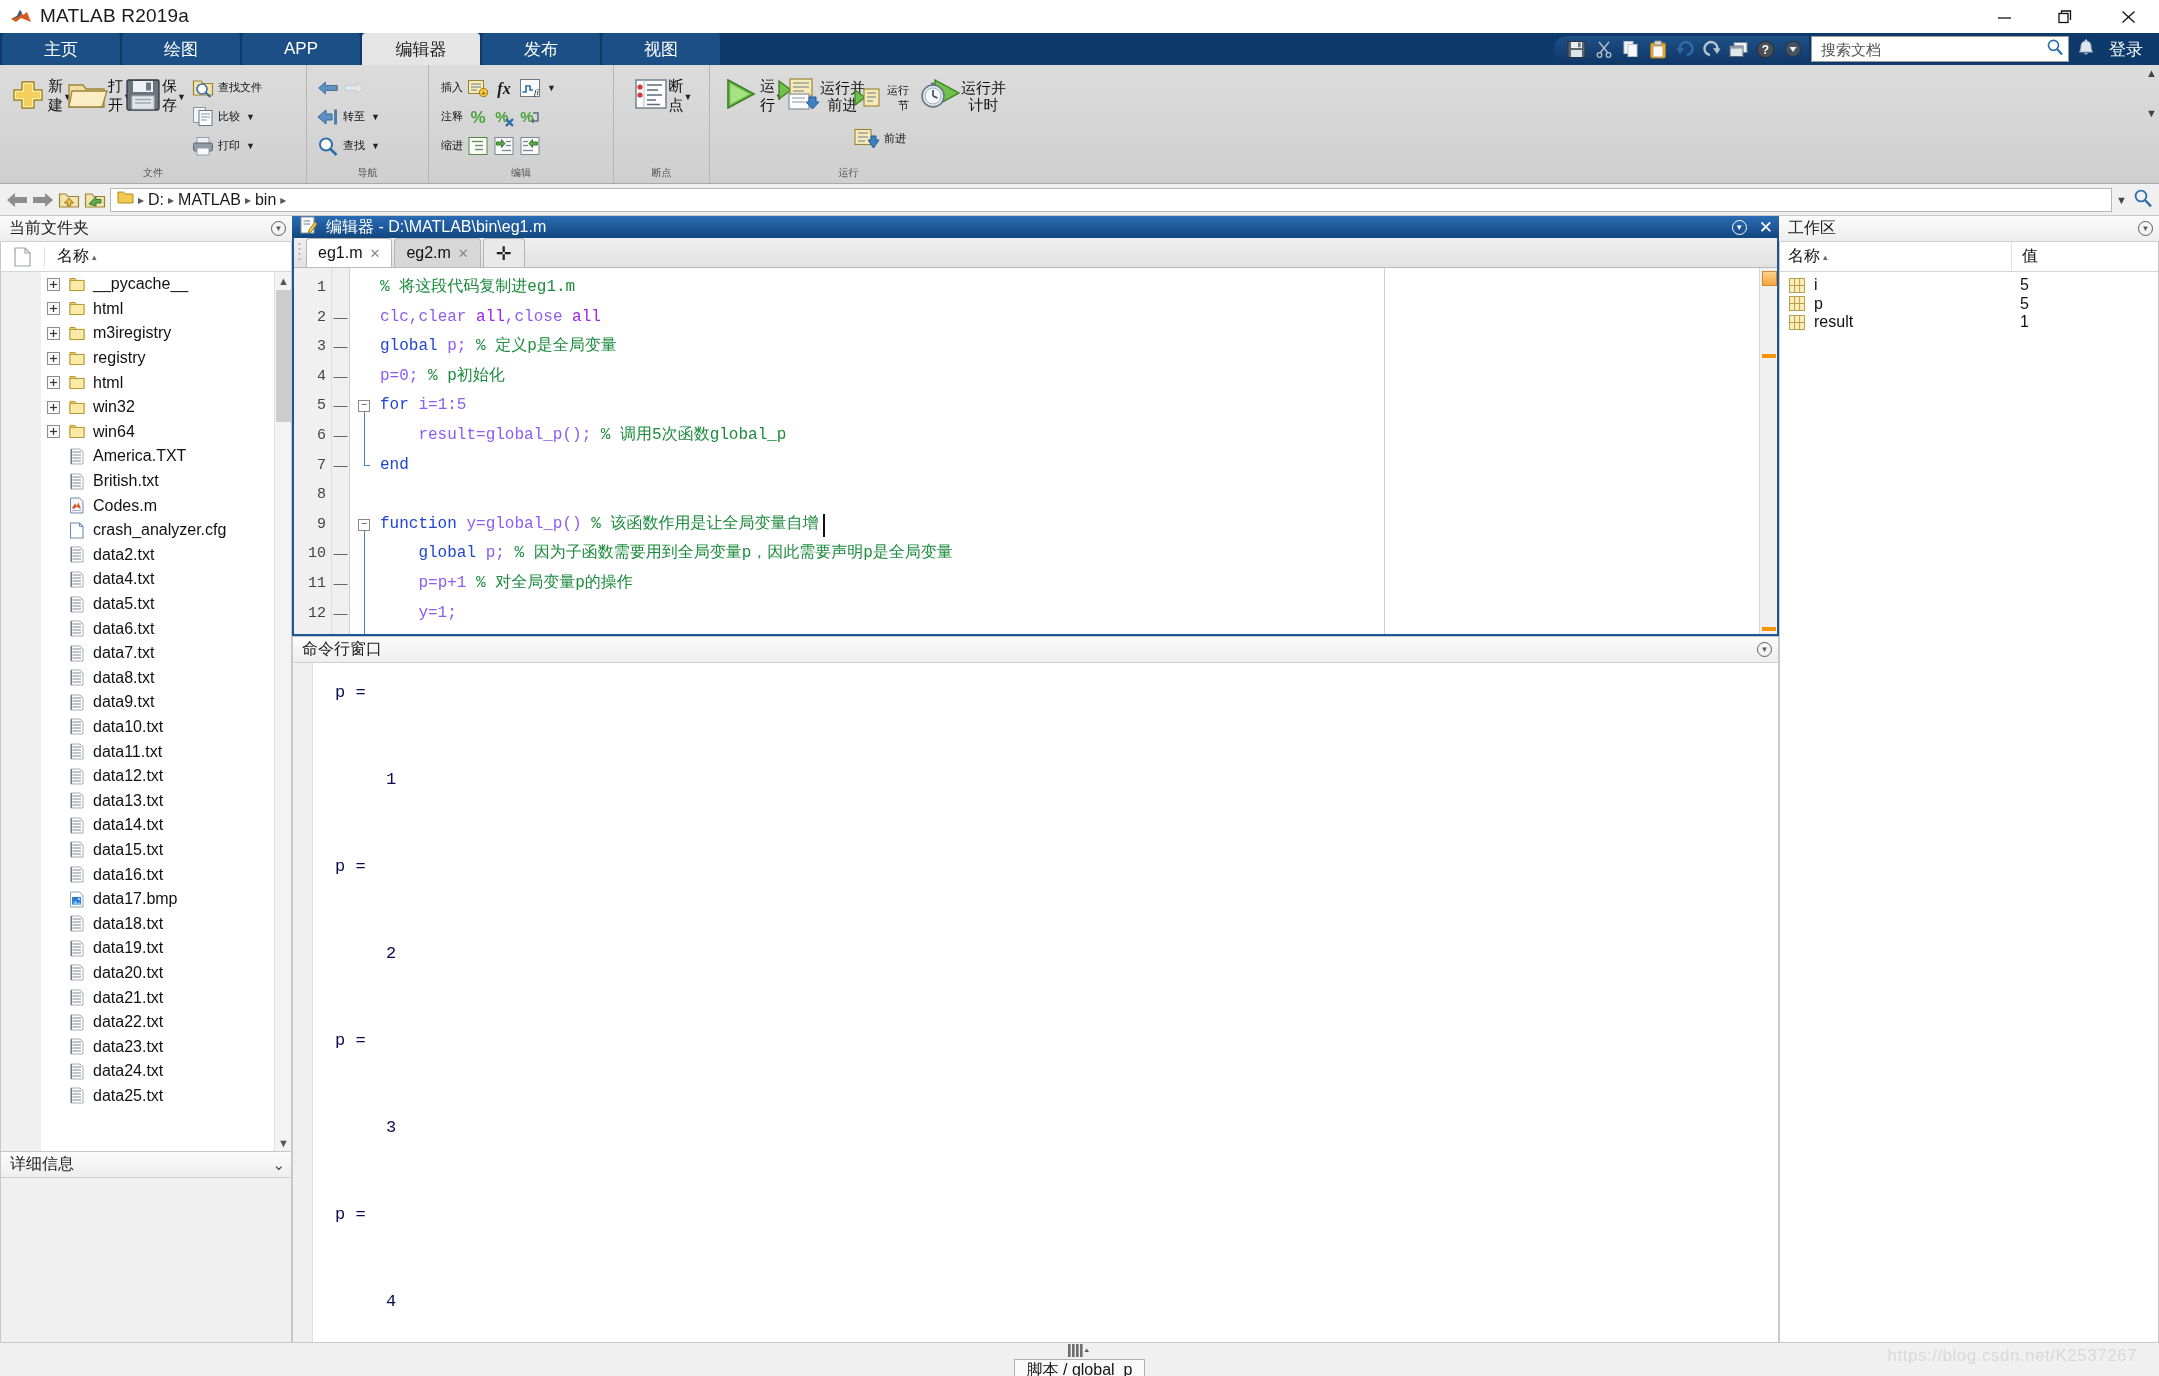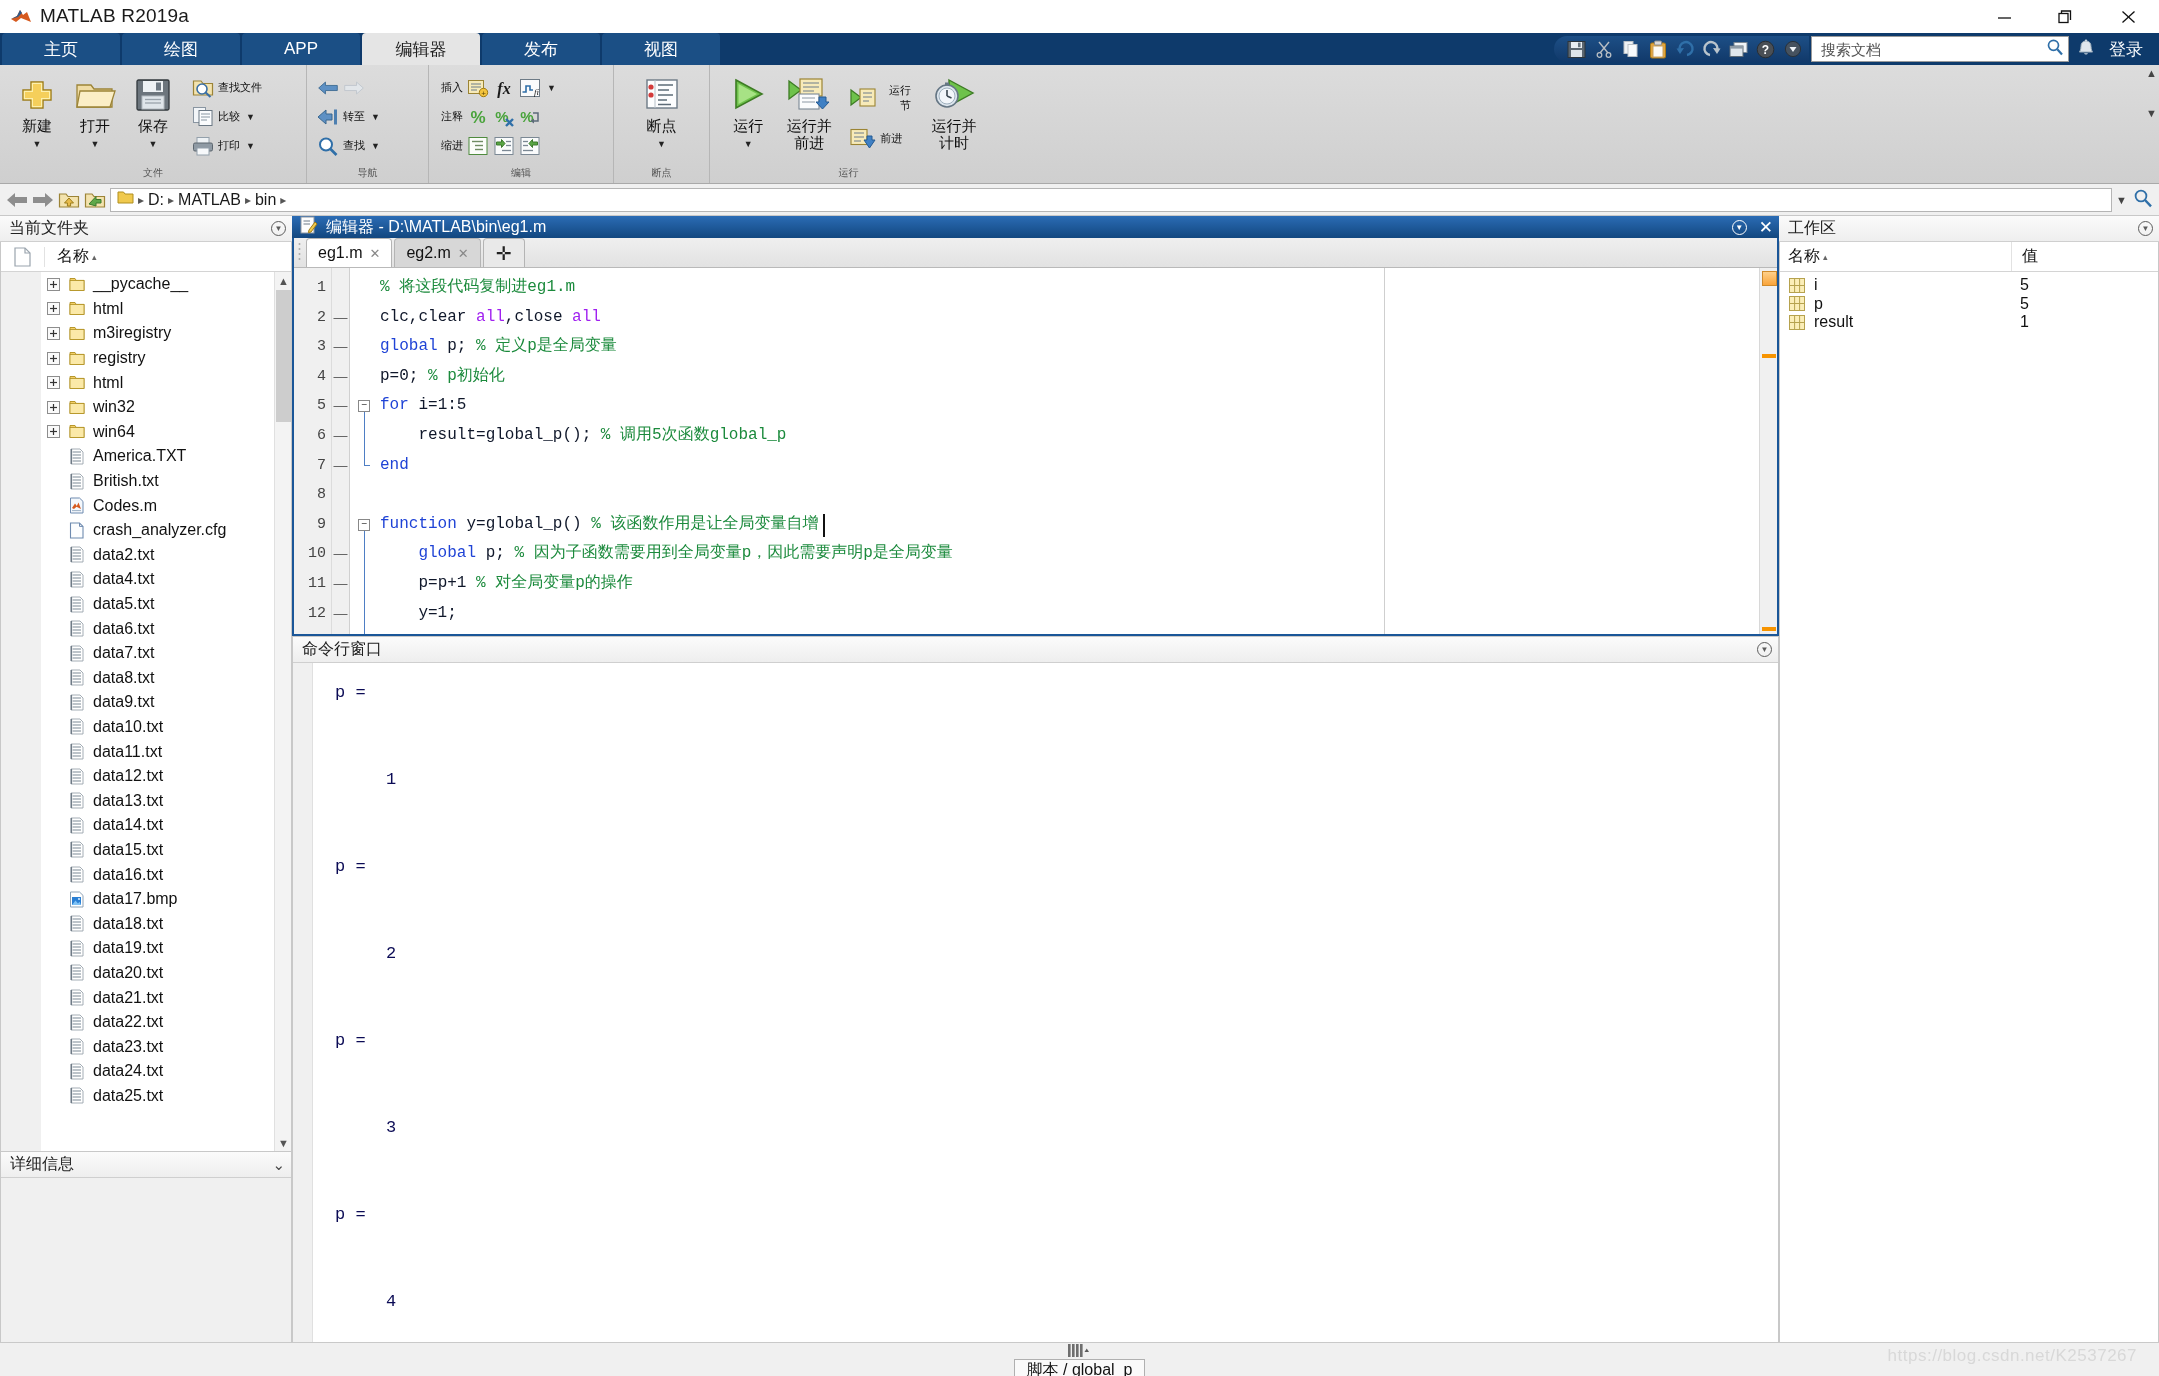--- a/index.html
+++ b/index.html
@@ -64,21 +64,21 @@
   }
   .rgroup{ display:flex;flex-direction:column; position:relative; }
   .rgroup .gcontent{ flex:1; display:flex; align-items:flex-start; padding-top:6px;}
   .glabel{
     height:20px; text-align:center; font-size:10px; color:#555;
     display:flex;align-items:center;justify-content:center;
   }
   .rgroup + .rgroup{ border-left:1px solid #b6b6b6; }
 
   .bigbtn{
-    width:58px; display:flex;flex-direction:column;align-items:center;
+    width:58px; display:flex;align-items:center;
     padding-top:4px; cursor:default;
   }
   .bigbtn .ic{height:40px;display:flex;align-items:center;justify-content:center;}
   .bigbtn .lb{font-size:15px;color:#111;margin-top:2px;}
   .bigbtn .caret{font-size:9px;color:#222;line-height:10px;margin-top:3px;}
 
   .smallcol{ display:flex;flex-direction:column; justify-content:flex-start; padding-top:2px;}
   .smallrow{ height:29px; display:flex;align-items:center; padding:0 4px; gap:4px;}
   .smallrow .lb{ font-size:11px;color:#111;text-align:right; }
   .smallrow .caret{font-size:9px;color:#222;margin-left:2px;}
@@ -174,21 +174,21 @@
   .bpcol{width:18px;background:#f0f0f0;border-right:1px solid #d0d0d0;padding-top:5px;}
   .bpcol div{height:29.6px;line-height:29.6px;text-align:center;color:#666;font-size:14px;}
   .codelines{
     flex:1;padding-top:5px;position:relative;
     font-family:"Liberation Mono",monospace;font-size:16px;white-space:pre;
   }
   .cl{height:29.6px;line-height:29.6px;padding-left:8px;position:relative;}
   .c-com{color:#1b8a3c;}
   .c-kw{color:#1f43d6;}
   .c-str{color:#a020f0;}
-  .c-txt{color:#0f172a;}
+  .c-txt{color:#8b5cf6;}
   .fold{position:absolute;left:-22px;top:9px;width:12px;height:12px;border:1px solid #888;
         background:#fff;font-size:10px;line-height:10px;text-align:center;color:#333;}
   .foldline{position:absolute;left:-16px;width:1px;background:#4e7ec4;}
   .code-right{width:18px;background:#f0f0f0;border-left:1px solid #d8d8d8;position:relative;}
   .mk{position:absolute;left:2px;width:14px;height:4px;background:#f79400;}
   .mk-box{position:absolute;left:2px;top:3px;width:15px;height:15px;
           background:linear-gradient(#fed08a,#f9a43a);border:1px solid #d08a2a;}
   .vsplit{height:6px;background:#f0f0f0;}
   .cmd-win{
     flex:1; border:1px solid #c8c8c8; display:flex;flex-direction:column;background:#fff;

